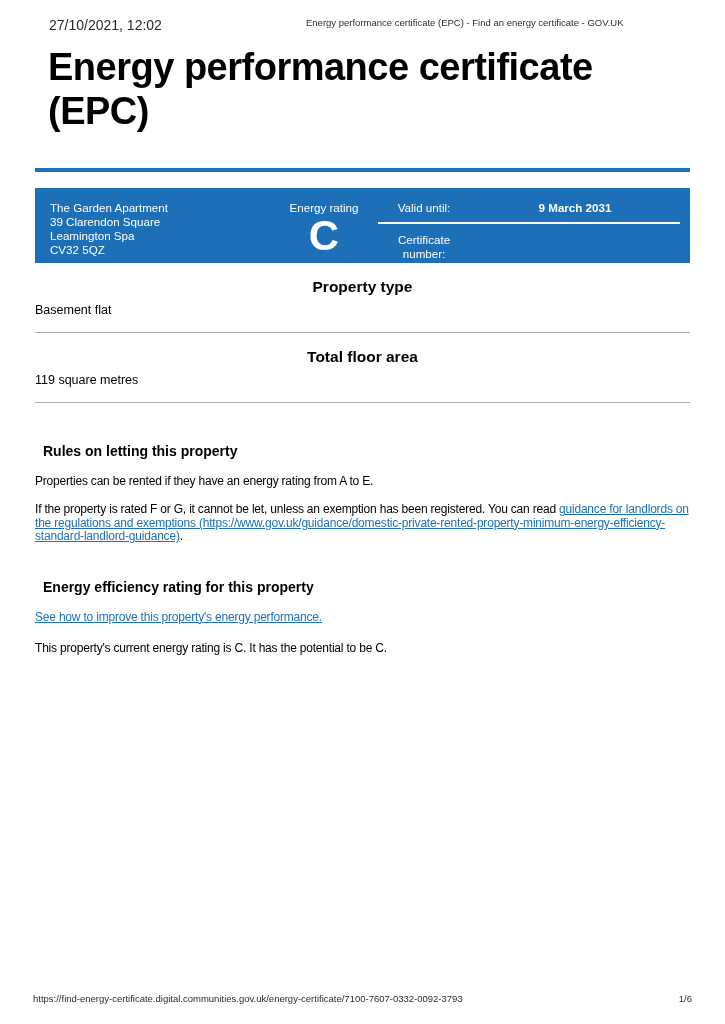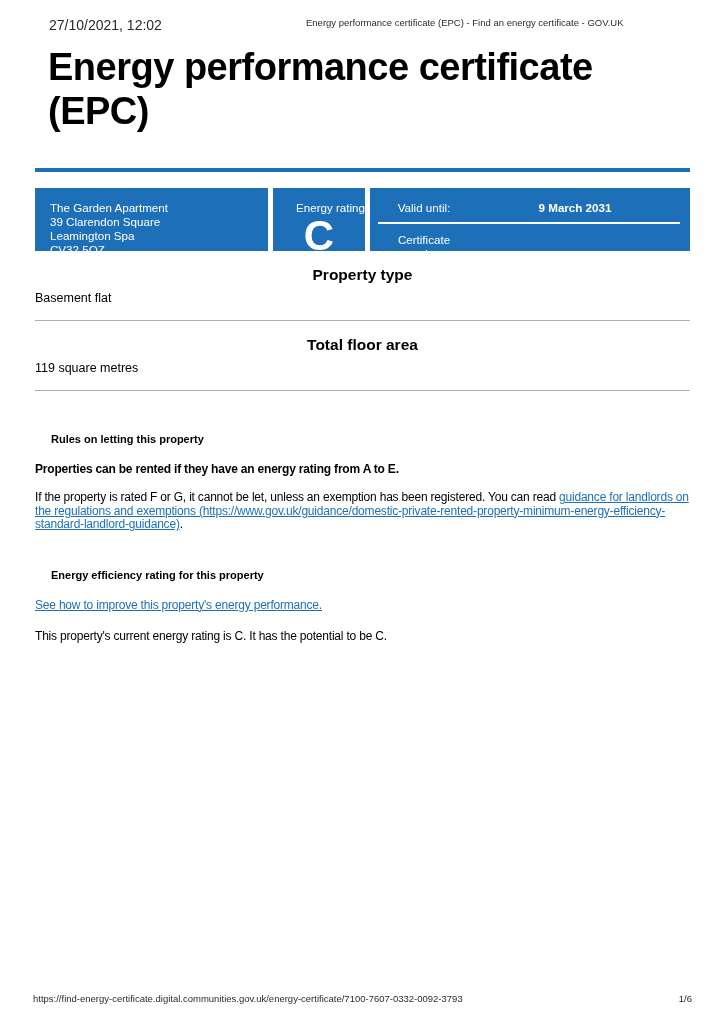--- a/index.html
+++ b/index.html
@@ -20,40 +20,40 @@
 
   .content { position: absolute; left: 35px; top: 0; width: 655px; }
 
   h1.cert-title {
     margin: 0; padding: 45px 0 0 13px;
     font-size: 38px; line-height: 44px; font-weight: bold;
     letter-spacing: -0.5px; color: #000;
   }
   hr.accent { border: none; height: 4px; background: #1d70b8; margin: 35px 0 0 0; }
 
-  .boxes { display: flex; gap: 5px; margin-top: 16px; height: 63px; }
+  .boxes { display: flex; margin-top: 16px; height: 75px; }
   .bluebox { background: #1d70b8; color: #fff; }
   .box-address { flex: 1; padding: 13px 10px 0 15px; font-size: 11.6px; line-height: 14px; }
   .box-address span { display: block; }
   .box-rating { width: 92px; text-align: center; padding-top: 13px; }
-  .box-rating .rating-label { font-size: 11.6px; line-height: 14px; display: block; text-align: right; }
+  .box-rating .rating-label { font-size: 11.6px; line-height: 14px; display: block; }
   .box-rating .rating-value { font-size: 42px; line-height: 38px; font-weight: bold; display: block; margin-top: 2px; }
   .box-valid { width: 320px; padding: 13px 10px 0 8px; font-size: 11.6px; line-height: 14px; text-align: center; }
   .kv { display: grid; grid-template-columns: 92px 1fr; }
   .kv .v { font-weight: bold; }
   .kv-divider { grid-column: 1 / -1; height: 1.5px; background: #fff; margin: 7px 0 9px 0; border: none; }
 
   h2.summary-key { font-size: 15.5px; line-height: 17px; font-weight: bold; margin: 15px 0 0 0; text-align: center; }
   p.summary-val  { font-size: 12.5px; line-height: 15px; margin: 8px 0 0 0; }
   hr.rule { border: none; border-top: 1px solid #adadad; margin: 14px 0 0 0; height: 0; }
 
-  h2.section { font-size: 11px; line-height: 16px; font-weight: bold; margin: 40px 0 0 16px; }
+  h2.section { font-size: 14px; line-height: 16px; font-weight: bold; margin: 40px 0 0 8px; }
   h2.section.second { margin-top: 35px; }
   p.body { font-size: 12px; line-height: 13.4px; margin: 14px 0 0 0; letter-spacing: -0.2px; }
-  p.body.first { margin-top: 16px; font-weight: bold; }
+  p.body.first { margin-top: 16px; }
   p.body.para2 { margin-top: 15px; }
   p.body.eff { margin-top: 18px; }
   p.body.linkline { margin-top: 16px; }
   a { color: #1d70b8; text-decoration: underline; }
 </style>
 </head>
 <body>
 
 <div class="ph-date">27/10/2021, 12:02</div>
 <div class="ph-title">Energy performance certificate (EPC) - Find an energy certificate - GOV.UK</div>

